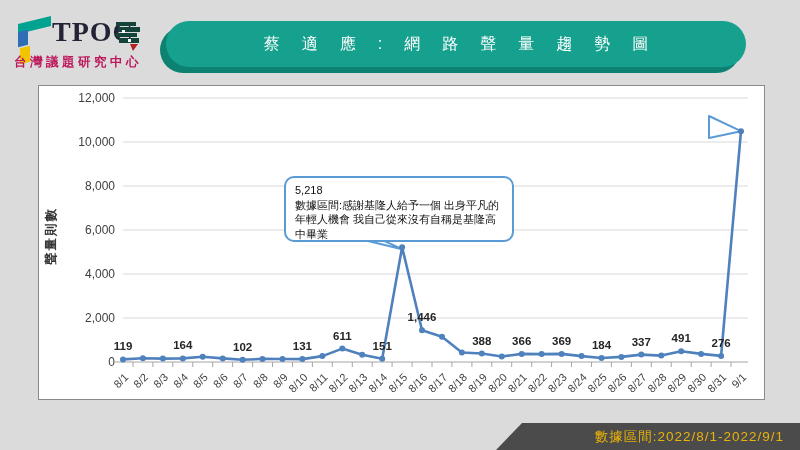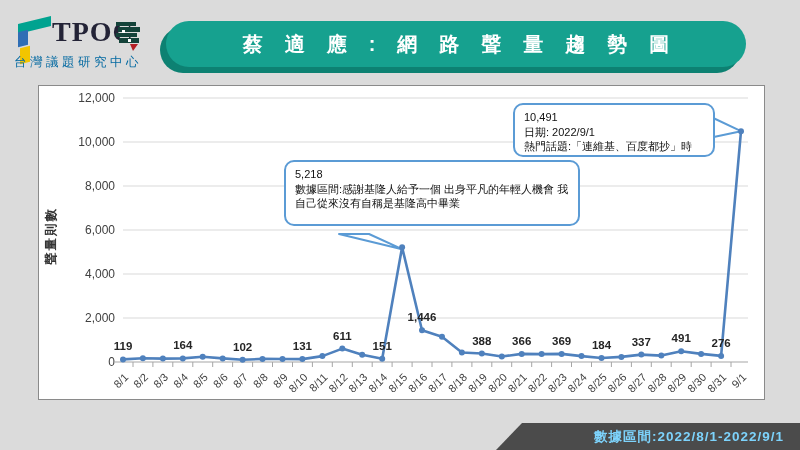--- a/index.html
+++ b/index.html
@@ -11,49 +11,49 @@
   
   .logo{position:absolute;left:12px;top:8px;width:152px;height:70px;}
   .mark{position:absolute;left:2px;top:6px;width:40px;height:52px;}
   .mark i{position:absolute;display:block;}
   .m-teal{left:4px;top:6px;width:33px;height:10px;background:#00a390;transform:skewY(-14deg);}
   .m-blue{left:4px;top:17px;width:10px;height:15px;background:#2f6eb5;transform:skewY(-14deg);}
   .m-yellow{left:6px;top:33px;width:10px;height:16px;background:#f2c500;transform:skewY(-14deg);}
   .brand{position:absolute;left:40px;top:8px;font-family:"Liberation Serif","DejaVu Serif",serif;
     font-weight:700;font-size:28px;color:#232336;letter-spacing:1px;}
   .qr{position:absolute;left:102px;top:12px;width:30px;height:32px;}
-  .logo-sub{position:absolute;left:2px;top:46px;font-size:12.5px;font-weight:400;color:#0369a1;letter-spacing:3.5px;white-space:nowrap;}
+  .logo-sub{position:absolute;left:2px;top:46px;font-size:12.5px;font-weight:700;color:#be185d;letter-spacing:3.5px;white-space:nowrap;}
   
   .banner{
     position:absolute;left:166px;top:21px;width:580px;height:46px;border-radius:24px;
     background:#16a18f;box-shadow:-6px 6px 0 #0d8172;
     display:flex;align-items:center;justify-content:center;
   }
   .banner span{
-    color:#ffffff;font-size:20px;font-weight:700;letter-spacing:22px;padding-left:22px;white-space:nowrap;
+    color:#ffffff;font-size:16px;font-weight:400;letter-spacing:22px;padding-left:22px;white-space:nowrap;
   }
   
   .panel{
     position:absolute;left:38px;top:85px;width:727px;height:315px;
     background:#ffffff;border:1.5px solid #8a8a8a;box-sizing:border-box;
   }
   .panel svg{position:absolute;left:0;top:0;}
   .callout{
     position:absolute;background:#ffffff;border:2px solid #5B9BD5;border-radius:10px;
     padding:5px 9px;font-size:11px;line-height:1.32;color:#111;z-index:2;box-sizing:border-box;
   }
-  .callout-1{left:245px;top:74px;width:296px;height:66px;}
+  .callout-1{left:245px;top:90px;width:230px;height:66px;}
   .callout-2{left:474px;top:17px;width:202px;height:54px;}
   
   .footer-bar{
     position:absolute;right:0;bottom:0;height:27px;min-width:252px;
     background:#4b4b4b;clip-path:polygon(26px 0,100% 0,100% 100%,0 100%);
     display:flex;align-items:center;justify-content:flex-end;padding:0 16px 0 36px;
   }
-  .footer-bar span{color:#7dd3fc;font-size:13.5px;font-weight:700;letter-spacing:1px;white-space:nowrap;}
+  .footer-bar span{color:#eab308;font-size:13.5px;font-weight:400;letter-spacing:1px;white-space:nowrap;}
 </style>
 </head>
 <body>
 
 <div class="logo">
   <div class="mark">
     <i class="m-teal"></i>
     <i class="m-blue"></i>
     <i class="m-yellow"></i>
   </div>
@@ -205,22 +205,17 @@
       <text x="602.3" y="259.6" text-anchor="middle" font-size="11.5" font-weight="600" fill="#262626">337</text>
       <text x="642.2" y="256.2" text-anchor="middle" font-size="11.5" font-weight="600" fill="#262626">491</text>
       <text x="682.1" y="260.9" text-anchor="middle" font-size="11.5" font-weight="600" fill="#262626">276</text>
     </svg>
 
   <div class="callout callout-1">
     <div>5,218</div>
     <div>數據區間:感謝基隆人給予一個 出身平凡的年輕人機會 我自己從來沒有自稱是基隆高中畢業</div>
   </div>
 
-  <div class="callout callout-2">
-    <div>10,491</div>
-    <div>日期: 2022/9/1</div>
-    <div>熱門話題:「連維基、百度都抄」時</div>
-  </div>
 </div>
 
 <div class="footer-bar">
   <span>數據區間:2022/8/1-2022/9/1</span>
 </div>
 
 </body></html>

